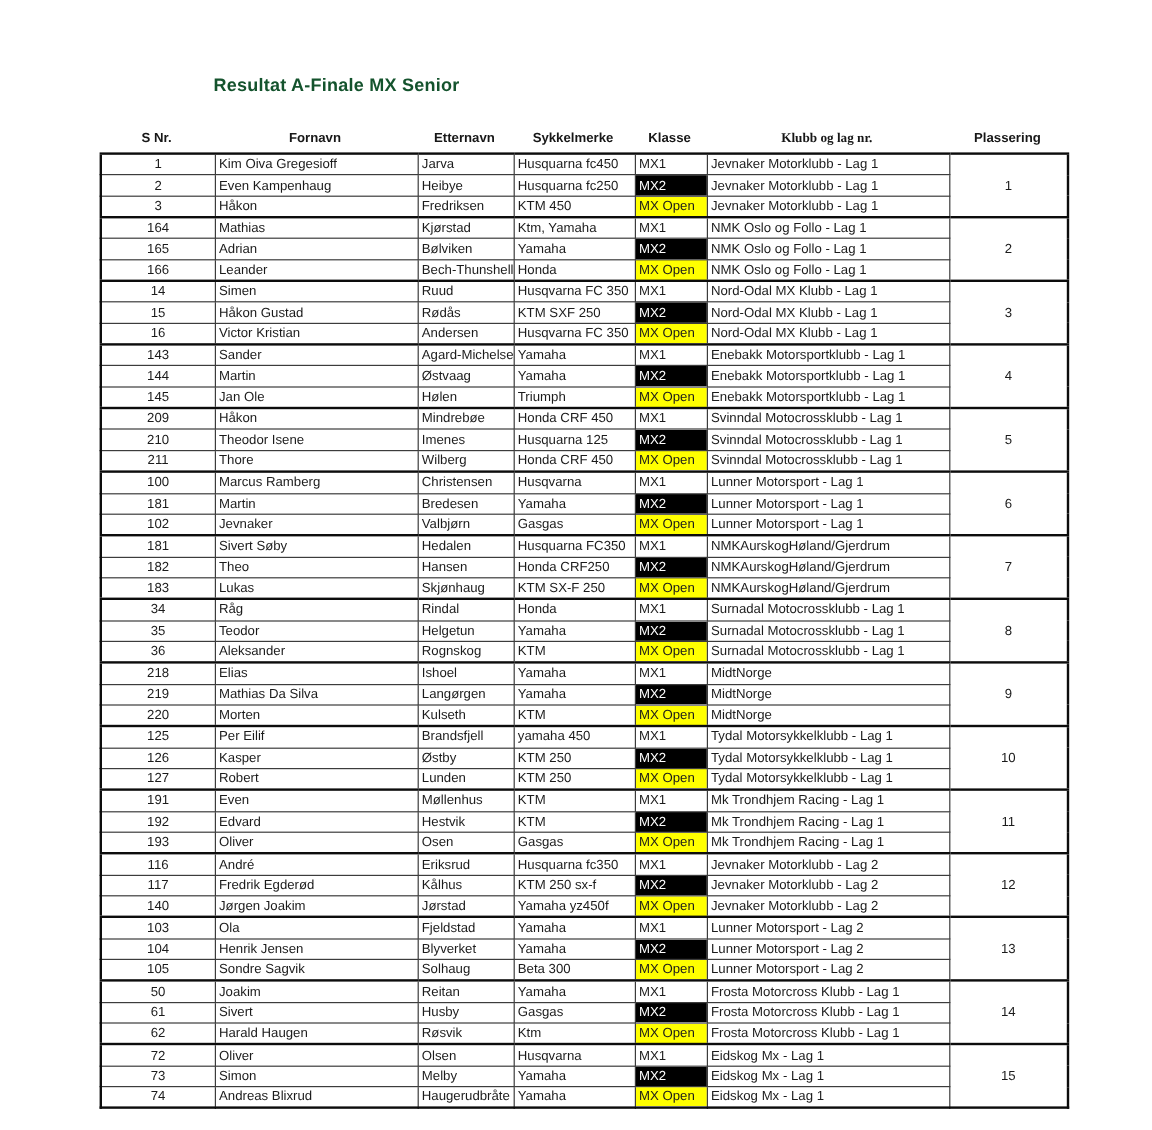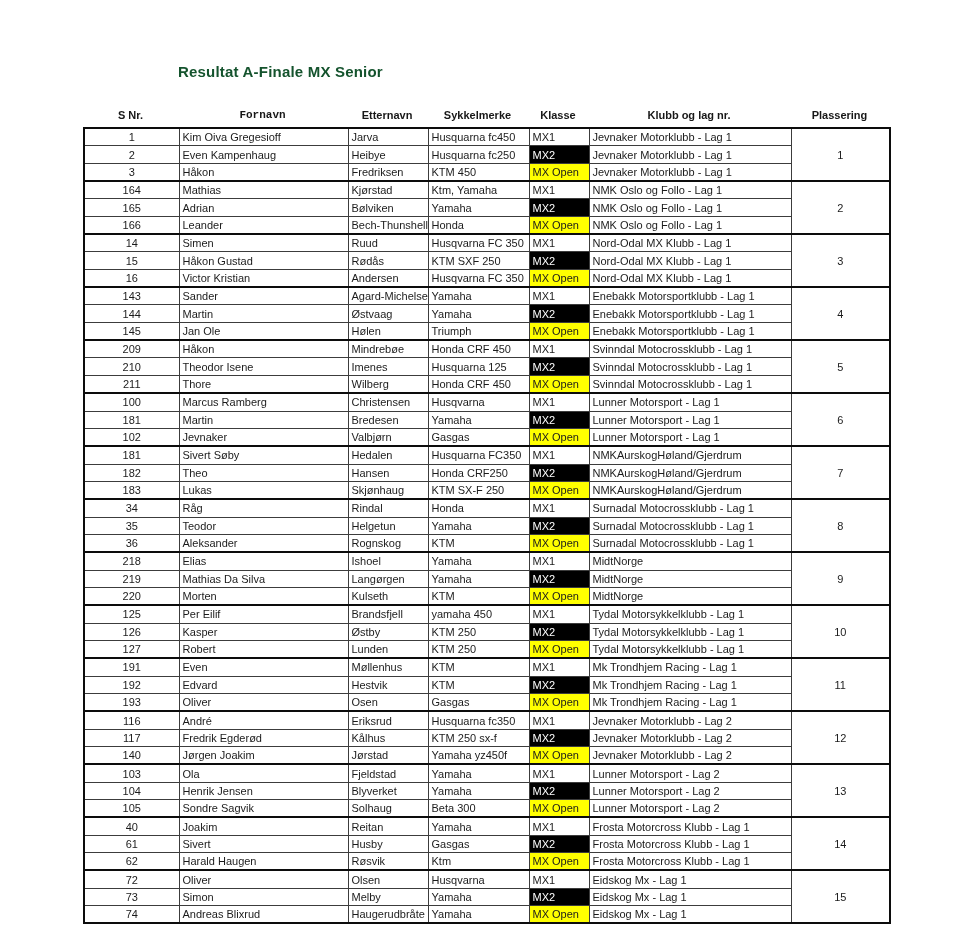--- a/index.html
+++ b/index.html
@@ -33,25 +33,25 @@
     top: 109px;
     width: 806px;
     display: flex;
     font-size: 11px;
     font-weight: bold;
     color: #171717;
     align-items: center;
   }
   .hc { text-align: center; white-space: nowrap; overflow: visible; }
   .hc0 { width: 95px; }
-  .hc1 { width: 169px; font-family: Liberation Mono, monospace; }
+  .hc1 { width: 169px; }
   .hc2 { width: 80px; }
   .hc3 { width: 101px; }
   .hc4 { width: 60px; }
-  .hc5 { width: 202px; }
+  .hc5 { width: 202px; font-family: Liberation Serif, serif; }
   .hc6 { width: 99px; }
   
   table.results {
     position: absolute;
     left: 83px;
     top: 127px;
     width: 806px;
     border-collapse: collapse;
     table-layout: fixed;
     font-size: 11px;
@@ -423,21 +423,21 @@
         </tr>
         <tr>
           <td class="c-snr">105</td>
           <td class="c-f">Sondre Sagvik</td>
           <td class="c-e">Solhaug</td>
           <td class="c-s">Beta 300</td>
           <td class="c-k" style="background: rgb(255, 255, 0); color: rgb(27, 27, 27);">MX Open</td>
           <td class="c-klubb">Lunner Motorsport - Lag 2</td>
         </tr>
         <tr class="group-start">
-          <td class="c-snr">40</td>
+          <td class="c-snr">50</td>
           <td class="c-f">Joakim</td>
           <td class="c-e">Reitan</td>
           <td class="c-s">Yamaha</td>
           <td class="c-k" style="background: rgb(255, 255, 255); color: rgb(27, 27, 27);">MX1</td>
           <td class="c-klubb">Frosta Motorcross Klubb - Lag 1</td>
           <td class="c-plass" rowspan="3">14</td>
         </tr>
         <tr>
           <td class="c-snr">61</td>
           <td class="c-f">Sivert</td>

